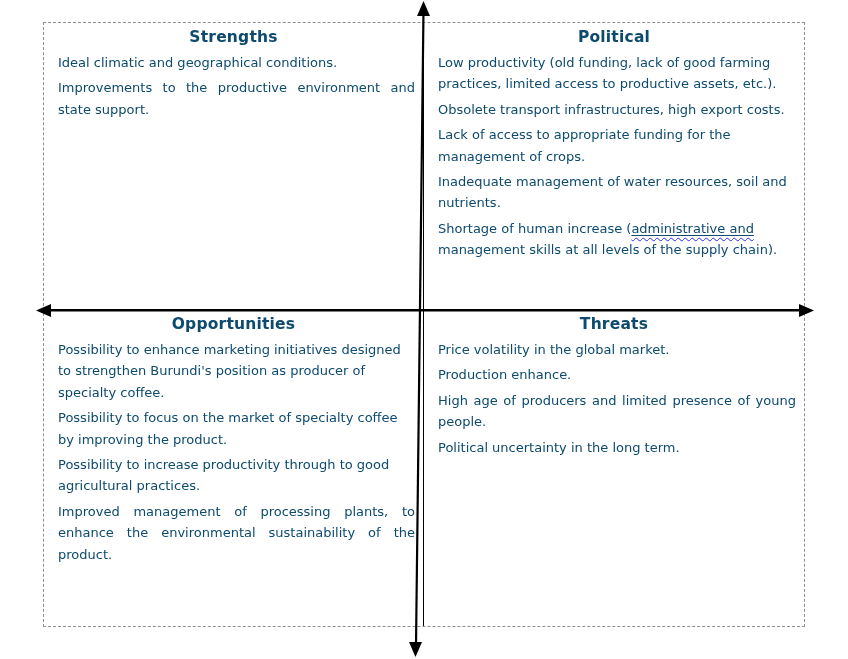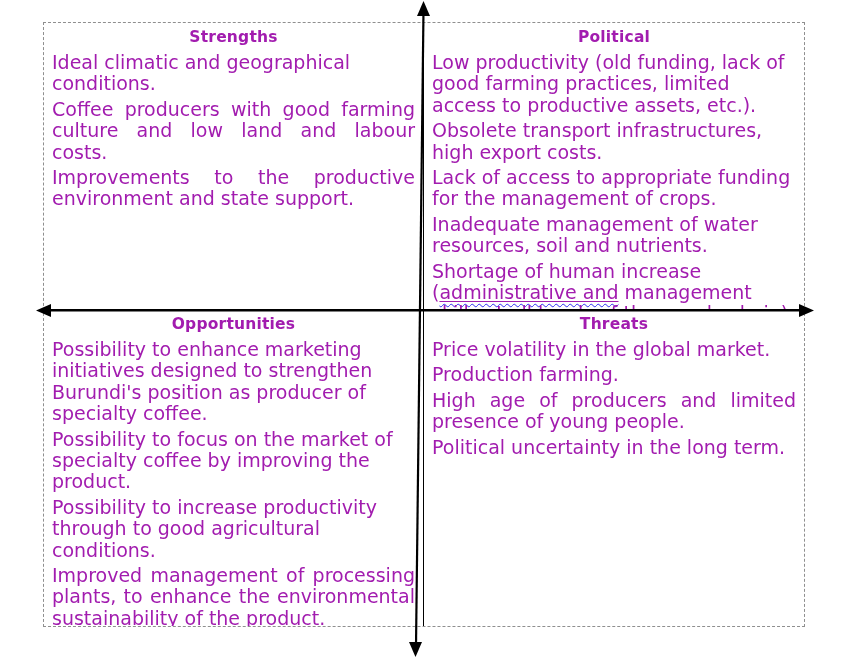--- a/index.html
+++ b/index.html
@@ -1,74 +1,73 @@
 <!DOCTYPE html>
 <html><head>
 <meta charset="utf-8">
 <style>
   html,body{margin:0;padding:0;background:#fff;}
   .stage{
     position:relative;width:848px;height:659px;background:#ffffff;
-    font-family:"DejaVu Sans","Liberation Sans",sans-serif;color:#a21caf;
+    font-family:"DejaVu Sans","Liberation Sans",sans-serif;color:#0c4a6e;
     overflow:hidden;
   }
   .swot-box{
     position:absolute;left:43px;top:22px;width:762px;height:605px;
     box-sizing:border-box;border:1px dashed #8f8f8f;
     display:grid;grid-template-columns:380px 1fr;grid-template-rows:287px 1fr;
   }
   .quad{box-sizing:border-box;padding:3px 8px 0 8px;overflow:hidden;}
   .q-tl{border-right:1.6px solid #000;border-bottom:1.6px solid #000;}
   .q-tr{border-bottom:1.6px solid #000;}
   .q-bl{border-right:1.6px solid #000;}
   .q-title{
     font-weight:bold;text-align:center;font-size:15.5px;
     margin:2px 0 6px 0;letter-spacing:.2px;
   }
-  .quad p{margin:0 0 4px 0;font-size:19px;line-height:21.4px;}
+  .quad p{margin:0 0 4px 6px;font-size:13px;line-height:21.4px;}
   .just{text-align:justify;}
   .wavy-wrap{text-decoration:underline;text-decoration-thickness:1px;text-underline-offset:2px;}
   .wavy-inner{text-decoration:underline wavy #2d2df0;text-decoration-thickness:1px;text-underline-offset:4px;}
   .axes{position:absolute;left:0;top:0;pointer-events:none;}
 </style>
 </head>
 <body>
 
 <div class="stage">
 
   <div class="swot-box">
 
     <div class="quad q-tl">
       <div class="q-title">Strengths</div>
       <p>Ideal climatic and geographical conditions.</p>
-      <p class="just">Coffee producers with good farming culture and low land and labour costs.</p>
       <p class="just">Improvements to the productive environment and state support.</p>
     </div>
 
     <div class="quad q-tr">
       <div class="q-title">Political</div>
       <p>Low productivity (old funding, lack of good farming practices, limited access to productive assets, etc.).</p>
       <p>Obsolete transport infrastructures, high export costs.</p>
       <p>Lack of access to appropriate funding for the management of crops.</p>
       <p>Inadequate management of water resources, soil and nutrients.</p>
       <p><span>Shortage of human increase (</span><span class="wavy-wrap"><span class="wavy-inner">administrative and</span></span><span> management skills at all levels of the supply chain).</span></p>
     </div>
 
     <div class="quad q-bl">
       <div class="q-title">Opportunities</div>
       <p>Possibility to enhance marketing initiatives designed to strengthen Burundi's position as producer of specialty coffee.</p>
       <p>Possibility to focus on the market of specialty coffee by improving the product.</p>
-      <p>Possibility to increase productivity through to good agricultural conditions.</p>
+      <p>Possibility to increase productivity through to good agricultural practices.</p>
       <p class="just">Improved management of processing plants, to enhance the environmental sustainability of the product.</p>
     </div>
 
     <div class="quad">
       <div class="q-title">Threats</div>
       <p>Price volatility in the global market.</p>
-      <p>Production farming.</p>
+      <p>Production enhance.</p>
       <p class="just">High age of producers and limited presence of young people.</p>
       <p>Political uncertainty in the long term.</p>
     </div>
 
   </div>
 
   <svg class="axes" width="848" height="659" viewBox="0 0 848 659">
 
     <line x1="423.5" y1="10" x2="416" y2="646" stroke-width="2.2" stroke="#000000"></line>
     <polygon points="423.5,1 417,16 430,16" fill="#000000"></polygon>

